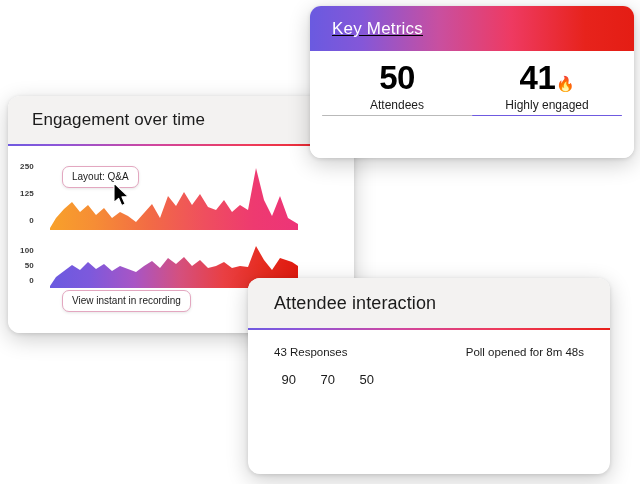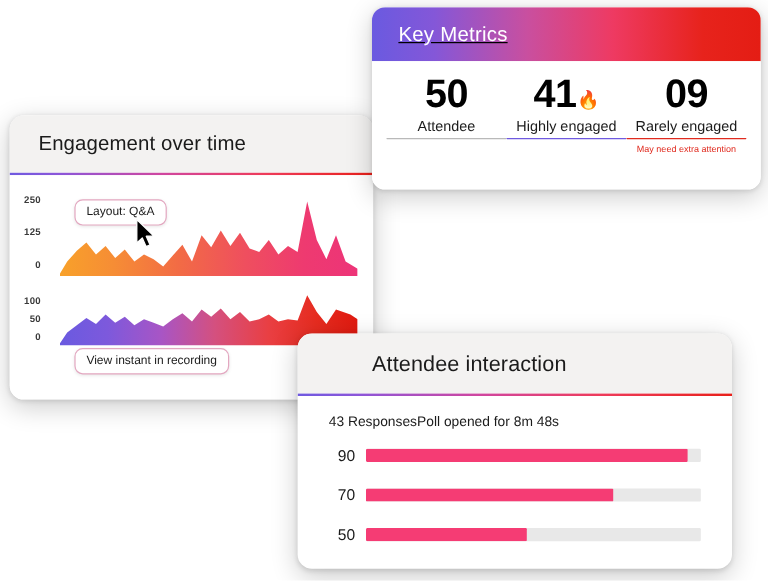--- a/index.html
+++ b/index.html
@@ -23,21 +23,21 @@
     background: #ffffff;
     border-radius: 12px;
     box-shadow: 0 6px 22px rgba(0,0,0,0.20), 0 1px 4px rgba(0,0,0,0.12);
     overflow: hidden;
   }
 
   
   #card-engagement {
     left: 8px;
     top: 96px;
-    width: 303px;
+    width: 346px;
     height: 237px;
     z-index: 1;
   }
   .eng-header {
     height: 48px;
     background: #f3f2f1;
     display: flex;
     align-items: center;
     padding-left: 24px;
     box-sizing: border-box;
@@ -180,33 +180,33 @@
     background: #f3f2f1;
     display: flex;
     align-items: center;
     padding-left: 26px;
     box-sizing: border-box;
   }
   .at-title {
     font-size: 18px;
     color: #1b1b1b;
     letter-spacing: 0.1px;
-    margin-left: 36px;
   }
   .at-body {
     padding: 16px 26px 0 26px;
     box-sizing: border-box;
   }
   .at-meta {
     display: flex;
+    justify-content: space-between;
     font-size: 11.5px;
     color: #1b1b1b;
     margin-bottom: 14px;
   }
-  .at-rows { display: flex; flex-direction: column; gap: 18px; }
+  .at-rows { display: flex; flex-direction: row; gap: 8px; }
   .at-row {
     display: flex;
     align-items: center;
     gap: 9px;
   }
   .at-rowlabel {
     font-size: 13px;
     color: #1b1b1b;
     width: 22px;
     text-align: right;
@@ -296,41 +296,33 @@
   <div class="card" id="card-keymetrics">
     <div class="km-header">
       <span class="km-title">Key Metrics</span>
     </div>
     <div class="km-body">
 
       <div class="km-metric">
         <div class="km-value">
           <span>50</span>
         </div>
-        <div class="km-label">Attendee</div>
+        <div class="km-label">Attendees</div>
         <div class="km-rule" style="background:#b9b9b9"></div>
       </div>
 
       <div class="km-metric">
         <div class="km-value">
           <span>41</span>
           <span class="km-flame">🔥</span>
         </div>
         <div class="km-label">Highly engaged</div>
         <div class="km-rule" style="background:#6f5ae0"></div>
       </div>
 
-      <div class="km-metric">
-        <div class="km-value">
-          <span>09</span>
-        </div>
-        <div class="km-label">Rarely engaged</div>
-        <div class="km-rule" style="background:#e02a1e"></div>
-        <div class="km-note">May need extra attention</div>
-      </div>
 
     </div>
   </div>
 
   <div class="card" id="card-attendee">
     <div class="at-header">
       <span class="at-title">Attendee interaction</span>
     </div>
     <div class="accent-line"></div>
 

